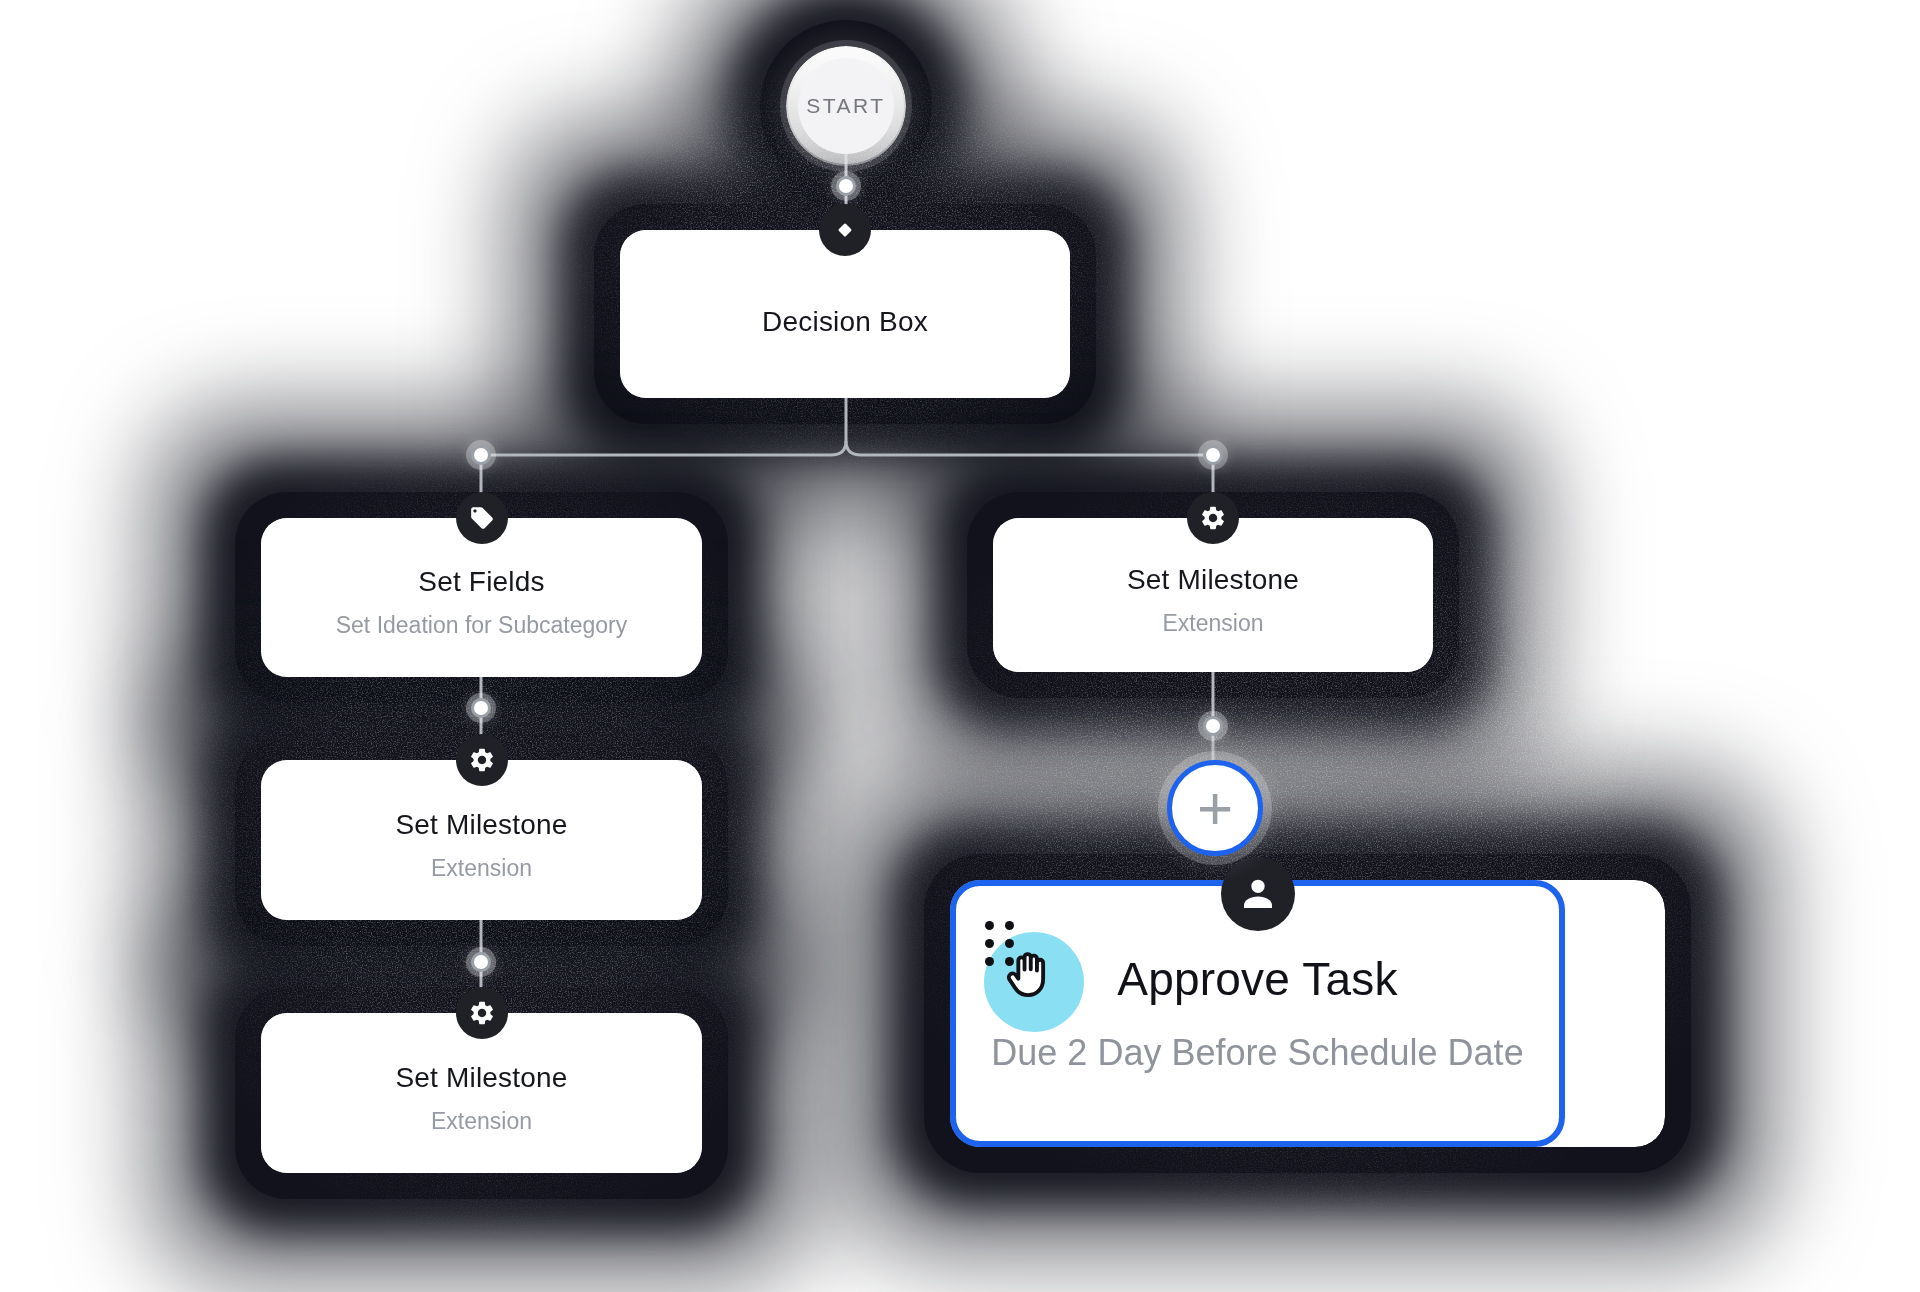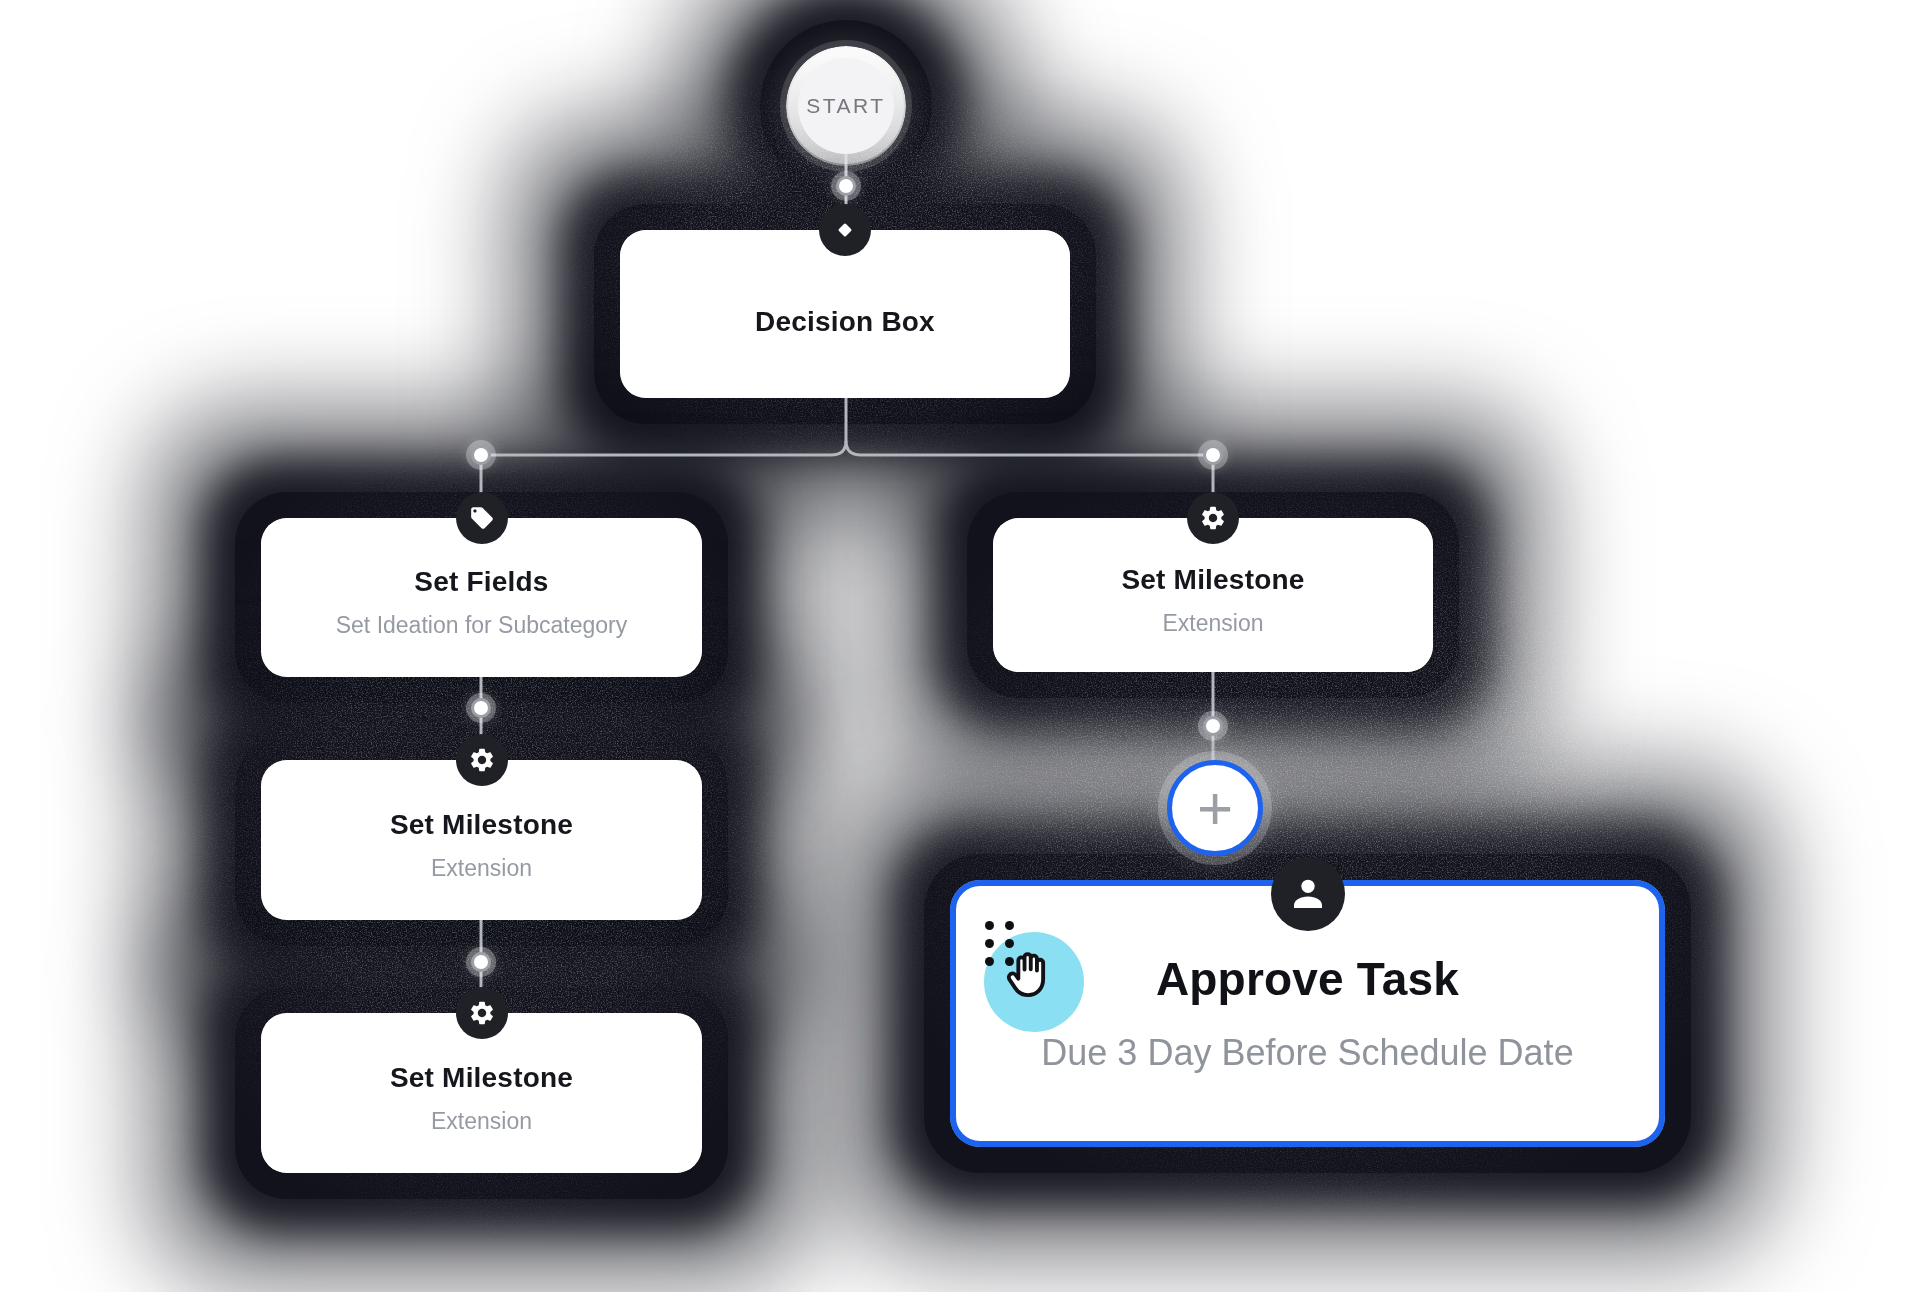--- a/index.html
+++ b/index.html
@@ -19,33 +19,33 @@
   .dot{position:absolute;width:20px;height:20px;border-radius:50%;background:#fff;
     border:3px solid #9aa0a8;box-sizing:border-box;z-index:4;transform:translate(-50%,-50%);
     box-shadow:0 0 0 5px rgba(255,255,255,.28),0 0 12px 6px rgba(255,255,255,.14);}
   
   .card{position:absolute;background:#fff;border-radius:26px;z-index:5;
     display:flex;flex-direction:column;align-items:center;justify-content:center;text-align:center;}
   .badge{position:absolute;left:50%;top:-26px;transform:translateX(-50%);
     width:52px;height:52px;border-radius:50%;background:#1f2127;
     display:flex;align-items:center;justify-content:center;z-index:6;}
   .badge svg{display:block;}
-  .card .title{font-size:28px;font-weight:bold;color:#15171c;letter-spacing:.2px;}
+  .card .title{font-size:28px;font-weight:normal;color:#15171c;letter-spacing:.2px;}
   .card .subtitle{font-size:23px;color:#969aa2;margin-top:14px;}
   #start-node{position:absolute;left:798px;top:58px;width:96px;height:96px;border-radius:50%;
     background:#f3f3f5;display:flex;align-items:center;justify-content:center;z-index:5;
     color:#74777e;font-size:21px;letter-spacing:2.5px;
     box-shadow:0 0 0 10px rgba(255,255,255,.42),0 0 0 18px rgba(255,255,255,.14),0 0 30px 22px rgba(255,255,255,.10);}
   #decision-card{left:620px;top:230px;width:450px;height:168px;padding-top:16px;box-sizing:border-box;}
   #sf-card{left:261px;top:518px;width:441px;height:159px;padding-top:10px;box-sizing:border-box;}
   #m1-card{left:261px;top:760px;width:441px;height:160px;padding-top:10px;box-sizing:border-box;}
   #m2-card{left:261px;top:1013px;width:441px;height:160px;padding-top:10px;box-sizing:border-box;}
   #mr-card{left:993px;top:518px;width:440px;height:154px;padding-top:10px;box-sizing:border-box;}
   
-  #approve-card{left:950px;top:880px;width:715px;height:267px;border-radius:30px;
+  #approve-card{left:950px;top:880px;width:615px;height:267px;border-radius:30px;
     border:6px solid #1d63ed;box-sizing:border-box;justify-content:flex-start;}
   #approve-card .title{font-size:46px;margin-top:66px;color:#101217;}
   #approve-card .subtitle{font-size:36px;margin-top:26px;color:#8f939b;}
   #person-badge{width:74px;height:74px;top:-29px;}
   #cursor-highlight{position:absolute;left:28px;top:46px;width:100px;height:100px;border-radius:50%;
     background:#8adff2;z-index:7;}
   #hand-cursor{position:absolute;left:44px;top:58px;width:62px;height:62px;z-index:8;}
   #drag-handle{position:absolute;left:29px;top:35px;display:grid;z-index:8;
     grid-template-columns:10px 10px;grid-gap:9px 10px;}
   #drag-handle i{width:9px;height:9px;border-radius:50%;background:#0e1014;display:block;}
@@ -178,16 +178,16 @@
         <i></i>
         <i></i>
         <i></i>
         <i></i>
     </div>
     <div id="cursor-highlight"></div>
     <svg id="hand-cursor" viewBox="0 0 24 24">
       <path d="M7.1 12.5 L7.1 6.4 C7.1 5.7 7.6 5.2 8.3 5.2 C9 5.2 9.5 5.7 9.5 6.4 L9.5 9.9 L9.5 5.1 C9.5 4.4 10 3.9 10.7 3.9 C11.4 3.9 11.9 4.4 11.9 5.1 L11.9 9.8 L11.9 5.7 C11.9 5 12.4 4.5 13.1 4.5 C13.8 4.5 14.3 5 14.3 5.7 L14.3 10.3 L14.3 7.3 C14.3 6.6 14.8 6.1 15.5 6.1 C16.2 6.1 16.7 6.6 16.7 7.3 L16.7 13.5 C16.7 17.3 14.2 19.8 10.9 19.8 C8.7 19.8 7.1 18.9 5.9 17.1 L3.7 13.8 C3.2 13 3.4 12.1 4.1 11.6 C4.8 11.2 5.7 11.4 6.2 12.1 L7.1 13.4 Z" fill="#fff" stroke="#101217" stroke-width="1.5" stroke-linejoin="round" stroke-linecap="round"></path>
     </svg>
     <div class="title">Approve Task</div>
-    <div class="subtitle">Due 3 Day Before Schedule Date</div>
+    <div class="subtitle">Due 2 Day Before Schedule Date</div>
   </div>
 
 </div>
 
 </body></html>

